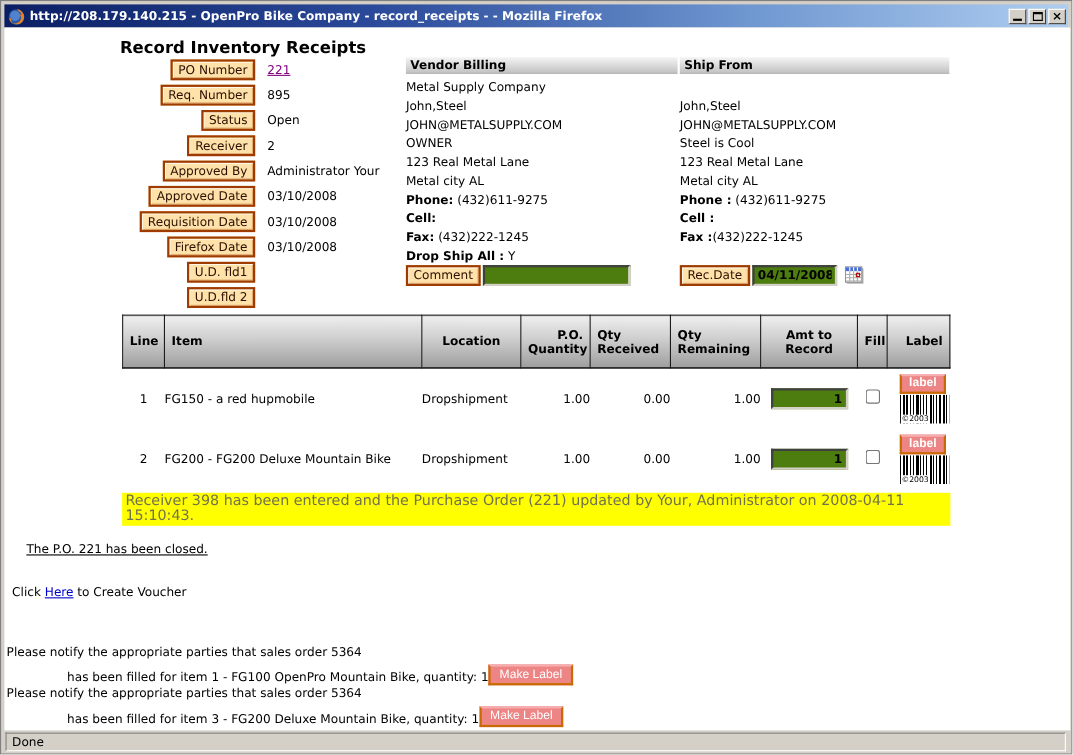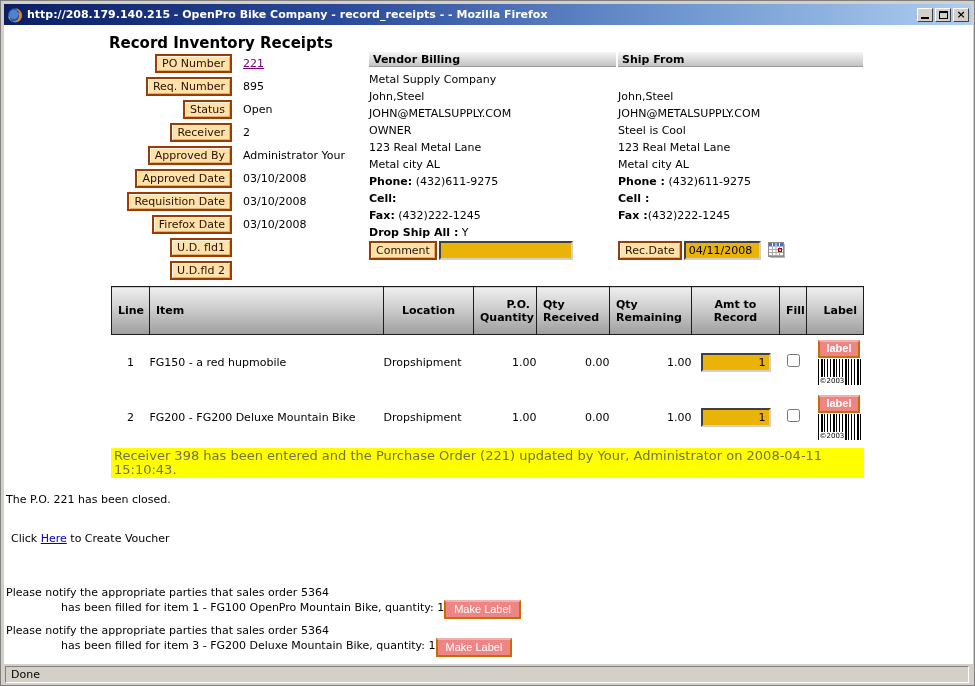--- a/index.html
+++ b/index.html
@@ -35,21 +35,21 @@
   .infoblock.ship { left:614px; width:245px; }
   .info-header { background:linear-gradient(180deg,#f5f5f5,#c3c3c3); border-bottom:1px solid #9a9a9a;
     font-weight:bold; font-size:11px; padding:1px 4px; height:15px; margin-bottom:4px; }
   .info-line { height:17px; line-height:17px; white-space:nowrap; }
   .b { font-weight:bold; }
   .spacer17 { height:17px; }
   
   .comment-row { position:absolute; left:365px; top:216px; display:flex; align-items:center; }
   .recdate-row { position:absolute; left:614px; top:216px; display:flex; align-items:center; }
   .input-classic { height:19px; border:2px solid; border-color:#404040 #d4d0c8 #d4d0c8 #404040;
-    background:#eab308; font-family:"DejaVu Sans",sans-serif; font-size:11px; padding:0 3px; }
+    background:#4d7c0f; font-family:"DejaVu Sans",sans-serif; font-size:11px; padding:0 3px;font-weight:bold; }
   .comment-input { width:134px; margin-left:2px; }
   .recdate-input { width:77px; margin-left:2px; }
   .cal-icon { margin-left:7px; cursor:pointer; }
   
   .receipts-table { position:absolute; left:107px; top:261px; width:752px; border-collapse:collapse; table-layout:fixed; }
   .receipts-table th { border:1px solid #1c1c1c; background:linear-gradient(180deg,#efefef 0%,#cdcdcd 45%,#9e9e9e 100%);
     font-size:11px; font-weight:bold; padding:3px 6px; height:48px; vertical-align:middle; }
   .receipts-table td { font-size:11px; height:55px; vertical-align:middle; padding:0; }
   .th-left { text-align:left; } .th-right { text-align:right; } .th-center { text-align:center; }
   .th-top { vertical-align:top; padding-top:6px; }
@@ -61,26 +61,26 @@
   .fill-check { width:13px; height:13px; }
   .label-stack { display:flex; flex-direction:column; align-items:flex-end; padding-right:1px; }
   .btn-label { background:#ED8585; border:2px solid #C96A04; border-top-color:#F6AFAF;
     color:#fff; font-weight:bold; font-size:11px; padding:0 6px 2px 6px; margin-right:3px; cursor:pointer; }
   .barcode { width:45px; height:26px; margin-top:1px; position:relative; background:#fff;
     background-image:repeating-linear-gradient(90deg,#000 0 1px,#fff 1px 3px,#000 3px 5px,#fff 5px 6px,#000 6px 7px,#fff 7px 9px,#000 9px 10px,#fff 10px 12px); }
   .barcode span { position:absolute; left:1px; bottom:0; font-size:7px; line-height:8px; background:#fff; padding:0 1px; }
   
   .msg-yellow { position:absolute; left:107px; top:423px; width:753px; background:#FFFF00;
     color:#72724D; font-size:13px; padding:1px 3px; line-height:14px; }
-  .msg-closed { position:absolute; left:2px; top:468px; font-size:11px; }
+  .msg-closed { position:absolute; left:20px; top:468px; font-size:11px;text-decoration:underline; }
   .msg-voucher { position:absolute; left:7px; top:507px; font-size:11px; }
   .msg-voucher a { color:#0000CC; text-decoration:underline; cursor:pointer; }
   .notify { position:absolute; left:2px; top:560px; font-size:11px; }
   .notify-line1 { line-height:15px; }
-  .notify-line2 { padding-left:55px; line-height:15px; display:flex; align-items:flex-start; height:23px; }
+  .notify-line2 { padding-left:55px; line-height:15px; display:flex; align-items:flex-end; height:23px; }
   .btn-makelabel { background:#ED8585; border:2px solid #C96A04; border-top-color:#F6AFAF;
     color:#fff; font-weight:normal; font-size:11px; padding:1px 8px 2px 8px; margin-left:0; cursor:pointer; white-space:nowrap; }
   
   .statusbar { height:20px; background:#D4D0C8; padding:2px 2px 1px 1px; }
   .status-panel { height:17px; border:1px solid; border-color:#808080 #fff #fff #808080;
     font-size:11px; padding:1px 5px; color:#000; }
 </style>
 </head>
 <body>
 

